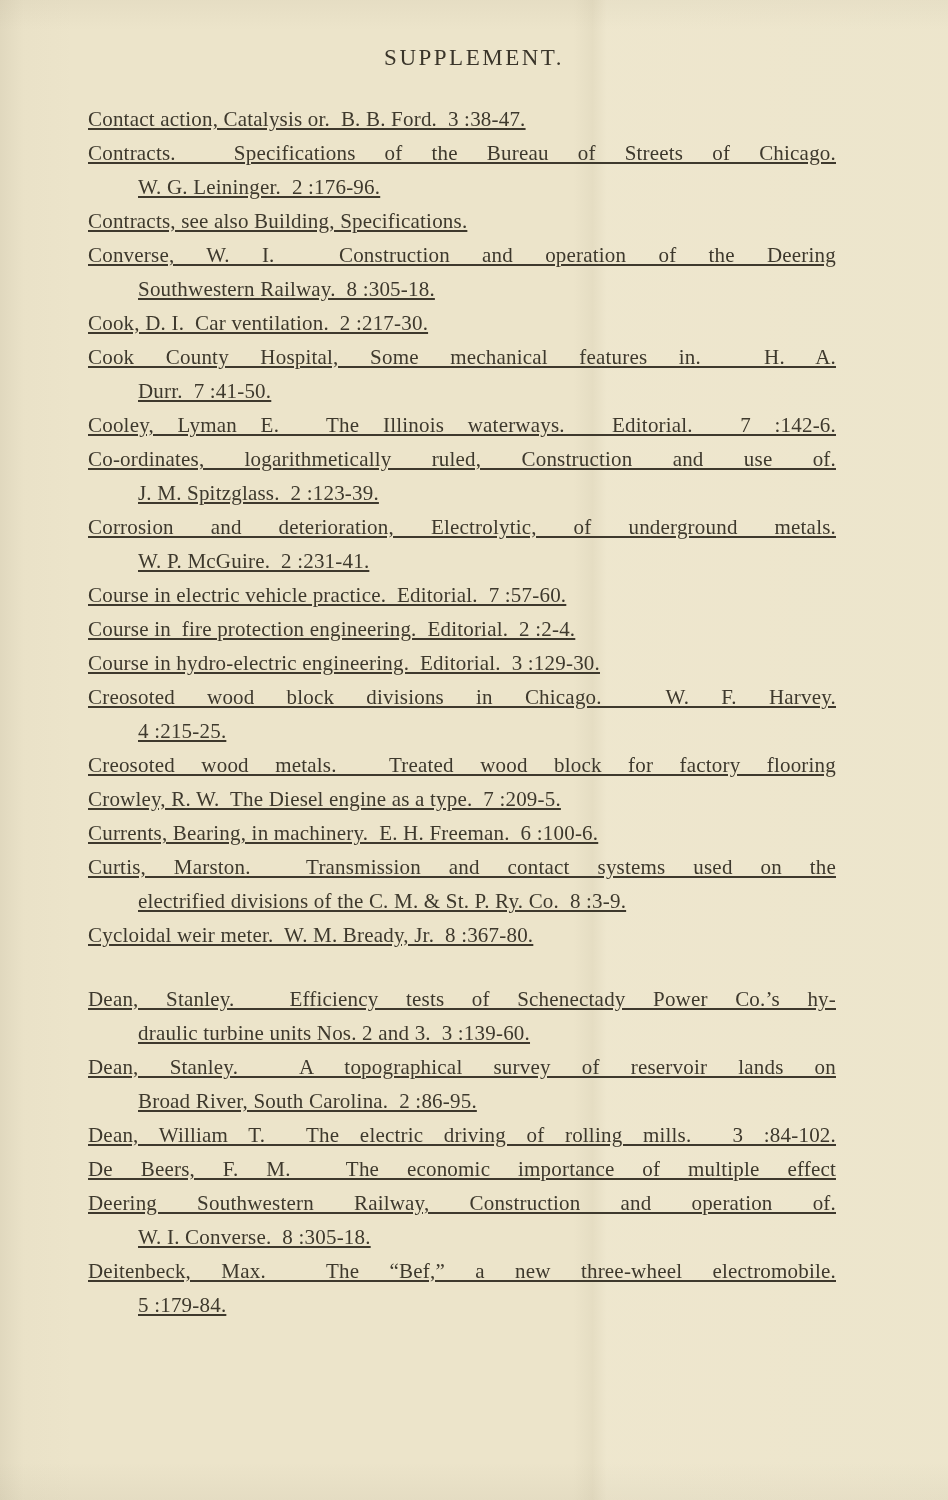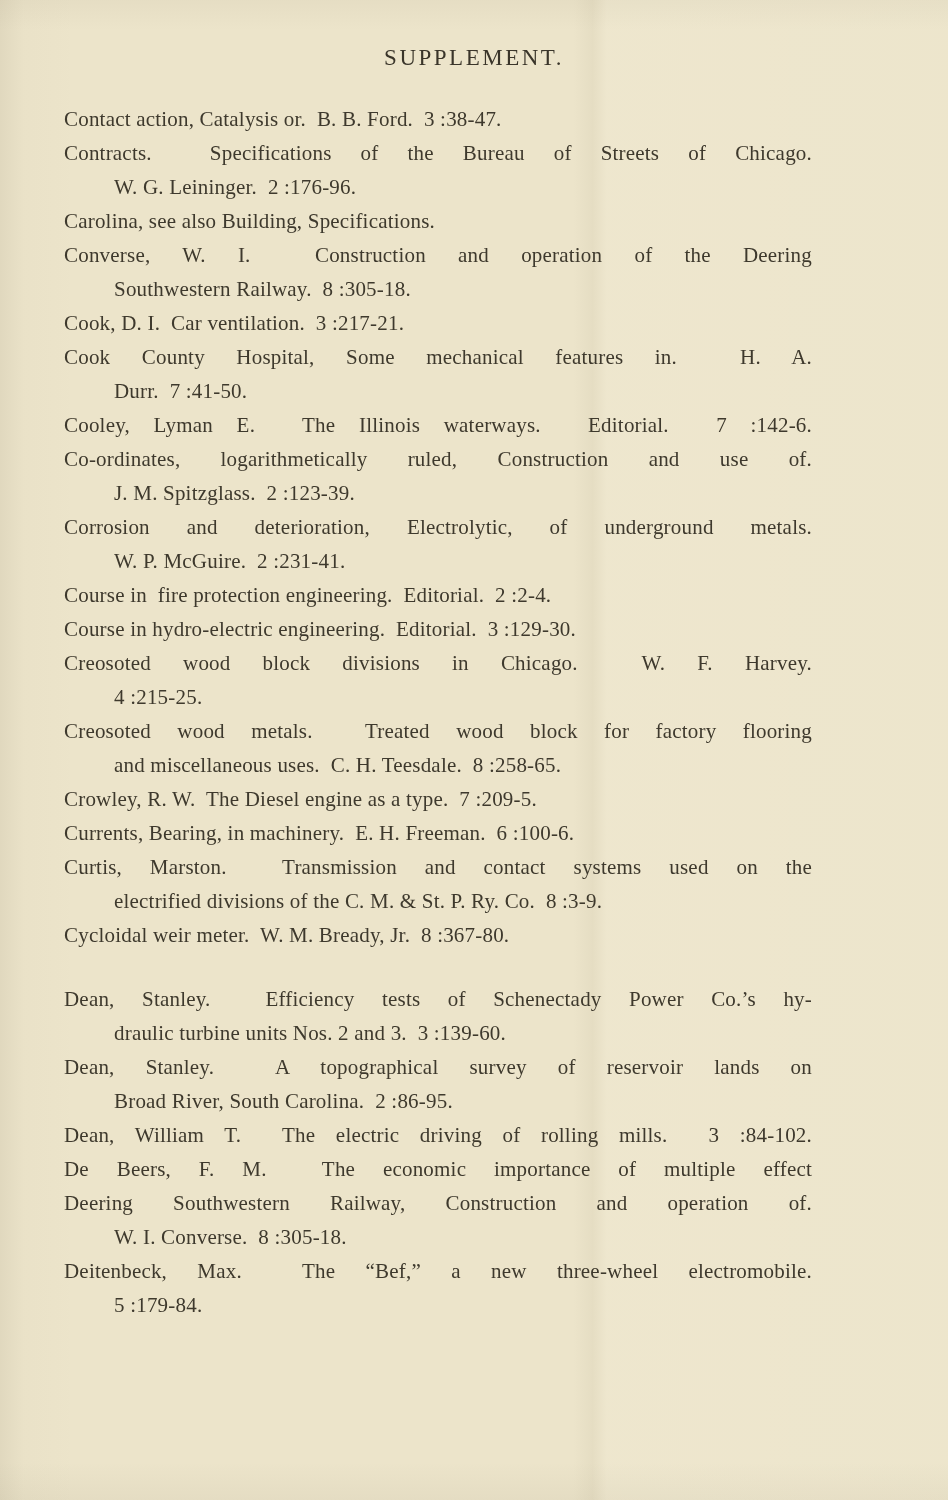--- a/index.html
+++ b/index.html
@@ -34,25 +34,26 @@
   .page-header {
     margin: 0;
     padding-top: 45px;
     text-align: center;
     font-size: 23px;
     font-weight: normal;
     letter-spacing: 2.5px;
     color: #3a352a;
   }
   .entries {
-    margin: 31px 88px 0 64px;
+    margin: 31px 88px 0 88px;
     width: 748px;
     font-size: 21px;
     line-height: 34px;
     letter-spacing: 0.2px;
+    text-decoration: underline;
   }
   .entry { margin: 0; }
   .entry.gap { margin-top: 30px; }
   .line {
     white-space: pre-wrap;
     min-height: 34px;
   }
   .line.cont { padding-left: 50px; }
   .line.j {
     text-align: justify;
@@ -66,57 +67,59 @@
   <h1 class="page-header">SUPPLEMENT.</h1>
   <div class="entries">
       <div class="entry">
         <div class="line">Contact action, Catalysis or.  B. B. Ford.  3 :38-47.</div>
       </div>
       <div class="entry">
         <div class="line j">Contracts.  Specifications of the Bureau of Streets of Chicago.</div>
         <div class="line cont">W. G. Leininger.  2 :176-96.</div>
       </div>
       <div class="entry">
-        <div class="line">Carolina, see also Building, Specifications.</div>
+        <div class="line">Contracts, see also Building, Specifications.</div>
       </div>
       <div class="entry">
         <div class="line j">Converse, W. I.  Construction and operation of the Deering</div>
         <div class="line cont">Southwestern Railway.  8 :305-18.</div>
       </div>
       <div class="entry">
-        <div class="line">Cook, D. I.  Car ventilation.  3 :217-21.</div>
+        <div class="line">Cook, D. I.  Car ventilation.  2 :217-30.</div>
       </div>
       <div class="entry">
         <div class="line j">Cook County Hospital, Some mechanical features in.  H. A.</div>
         <div class="line cont">Durr.  7 :41-50.</div>
       </div>
       <div class="entry">
         <div class="line j">Cooley, Lyman E.  The Illinois waterways.  Editorial.  7 :142-6.</div>
       </div>
       <div class="entry">
         <div class="line j">Co-ordinates, logarithmetically ruled, Construction and use of.</div>
         <div class="line cont">J. M. Spitzglass.  2 :123-39.</div>
       </div>
       <div class="entry">
         <div class="line j">Corrosion and deterioration, Electrolytic, of underground metals.</div>
         <div class="line cont">W. P. McGuire.  2 :231-41.</div>
       </div>
       <div class="entry">
+        <div class="line">Course in electric vehicle practice.  Editorial.  7 :57-60.</div>
+      </div>
+      <div class="entry">
         <div class="line">Course in  fire protection engineering.  Editorial.  2 :2-4.</div>
       </div>
       <div class="entry">
         <div class="line">Course in hydro-electric engineering.  Editorial.  3 :129-30.</div>
       </div>
       <div class="entry">
         <div class="line j">Creosoted wood block divisions in Chicago.  W. F. Harvey.</div>
         <div class="line cont">4 :215-25.</div>
       </div>
       <div class="entry">
         <div class="line j">Creosoted wood metals.  Treated wood block for factory flooring</div>
-        <div class="line cont">and miscellaneous uses.  C. H. Teesdale.  8 :258-65.</div>
       </div>
       <div class="entry">
         <div class="line">Crowley, R. W.  The Diesel engine as a type.  7 :209-5.</div>
       </div>
       <div class="entry">
         <div class="line">Currents, Bearing, in machinery.  E. H. Freeman.  6 :100-6.</div>
       </div>
       <div class="entry">
         <div class="line j">Curtis, Marston.  Transmission and contact systems used on the</div>
         <div class="line cont">electrified divisions of the C. M. &amp; St. P. Ry. Co.  8 :3-9.</div>

